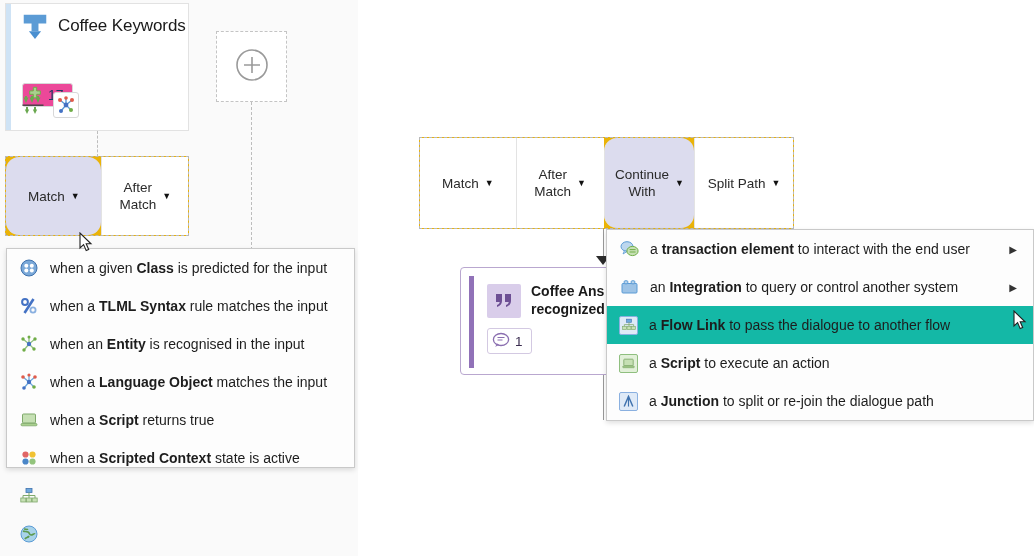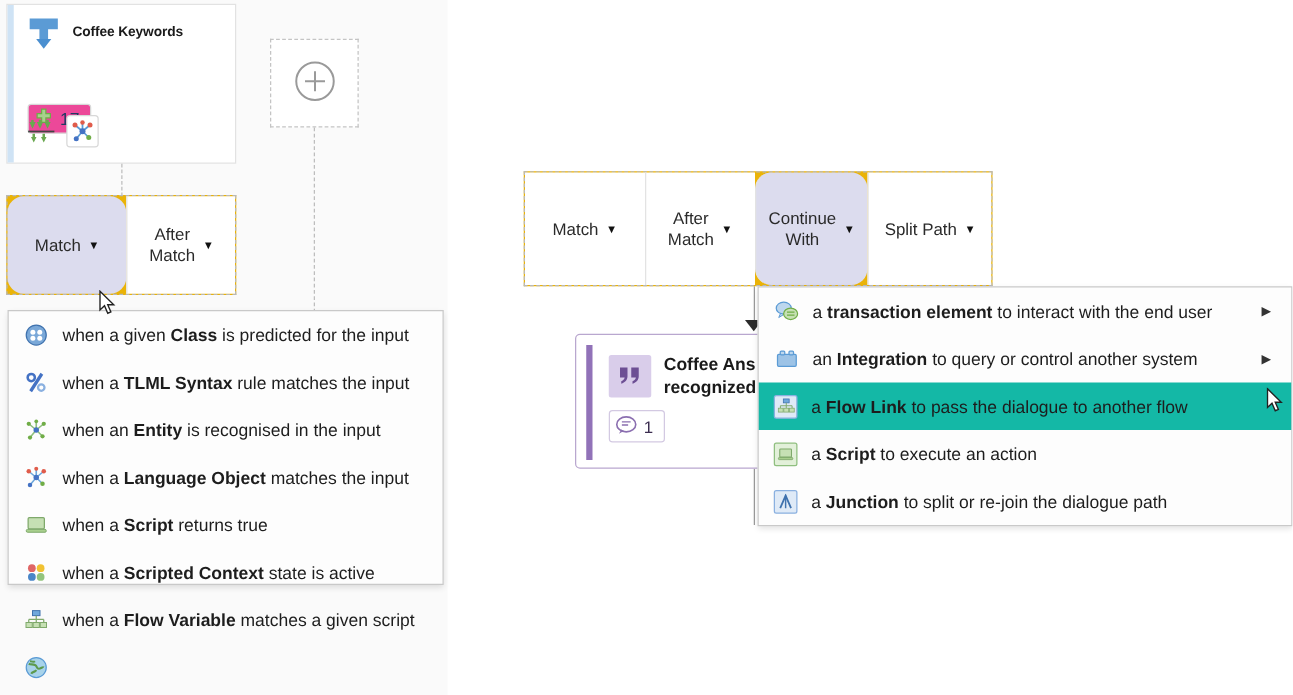--- a/index.html
+++ b/index.html
@@ -18,21 +18,21 @@
     background:#fafafa;
   }
 
   
   .kw-card{
     position:absolute;left:5px;top:3px;width:184px;height:128px;
     background:#ffffff;border:1px solid #e2e2e2;box-sizing:border-box;
   }
   .kw-accent{position:absolute;left:0;top:0;width:5px;height:100%;background:#cfe3f5;}
   .kw-head{position:absolute;left:16px;top:9px;display:flex;align-items:center;gap:10px;}
-  .kw-title{font-weight:bold;font-size:11px;color:#1a1a1a;letter-spacing:-0.1px;}
+  .kw-title{font-weight:normal;font-size:17px;color:#1a1a1a;letter-spacing:-0.1px;}
   .kw-body{position:absolute;left:16px;top:55px;}
   .chip{
     display:inline-flex;align-items:center;gap:5px;
     border:1px solid #d8d8d8;border-radius:3px;background:#ec4899;
     padding:2px 8px 2px 4px;height:24px;box-sizing:border-box;margin-top:24px;
   }
   .chip-num{font-size:14px;color:#1f3a63;}
   .kw-icons{position:absolute;left:14px;top:88px;display:flex;align-items:center;gap:7px;}
   .icon-btn{
     width:26px;height:26px;border:1px solid #d8d8d8;border-radius:3px;background:#fff;
@@ -340,21 +340,20 @@
     <div class="mi">
       <span class="mico">
         <svg width="18" height="18" viewBox="0 0 18 18">
           <rect x="6" y="1.5" width="6" height="4" fill="#6fa8dc" stroke="#3f72ae" stroke-width="0.8"></rect>
           <path d="M9 5.5 V8.5 M3 8.5 H15 M3 8.5 V11 M9 8.5 V11 M15 8.5 V11" stroke="#7fa96b" stroke-width="1"></path>
           <rect x="0.8" y="11" width="5" height="4" fill="#c6e0b4" stroke="#7fa96b" stroke-width="0.8"></rect>
           <rect x="6.5" y="11" width="5" height="4" fill="#c6e0b4" stroke="#7fa96b" stroke-width="0.8"></rect>
           <rect x="12.2" y="11" width="5" height="4" fill="#c6e0b4" stroke="#7fa96b" stroke-width="0.8"></rect>
         </svg>
       </span>
-      <span class="mtext"><span>when a </span><b>Flow Variable</b><span> matches a given script</span></span>
     </div>
 
     <div class="mi">
       <span class="mico">
         <svg width="18" height="18" viewBox="0 0 18 18">
           <circle cx="9" cy="9" r="8" fill="#a8d3ea" stroke="#5b9bd5" stroke-width="1"></circle>
           <path d="M3 6c2 1 3 0 5 1s1 3 3 3 3-2 4-1M5 14c1-2 3-1 4-3" fill="none" stroke="#5c9a4e" stroke-width="1.7"></path>
           <path d="M4 4c2 0 3 1 4 0" fill="none" stroke="#5c9a4e" stroke-width="1.5"></path>
         </svg>
       </span>

